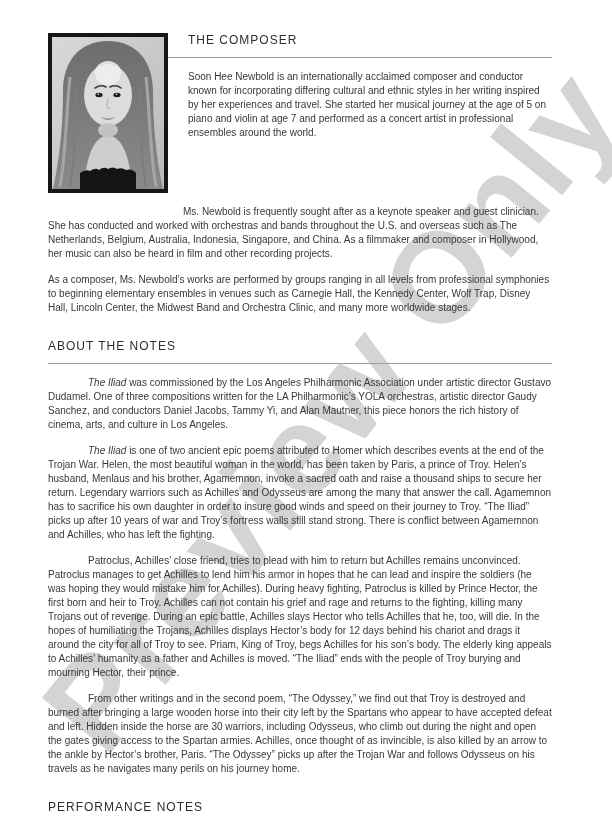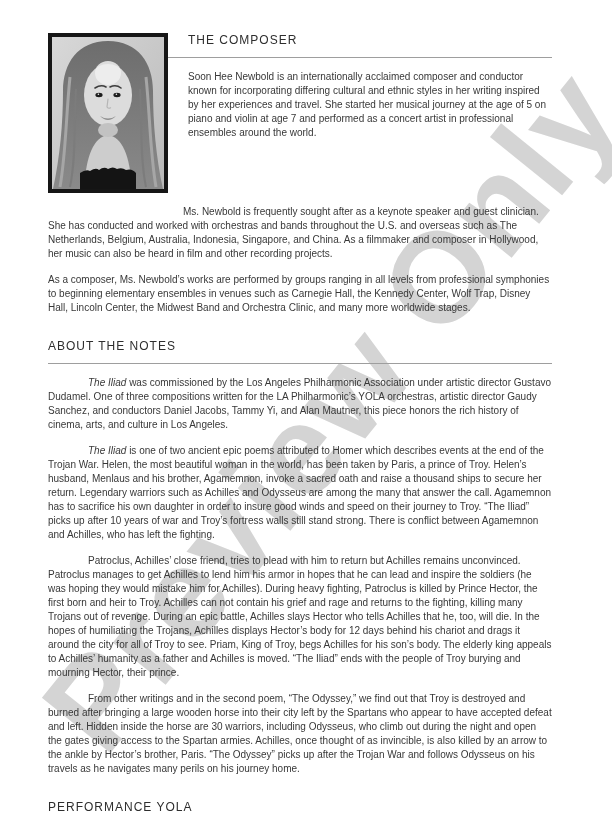--- a/index.html
+++ b/index.html
@@ -127,19 +127,19 @@
       <h2 class="section-heading">ABOUT THE NOTES</h2>
       <div class="rule"></div>
 
       <p class="body-text"><span class="lead-italic">The Iliad</span><span> was commissioned by the Los Angeles Philharmonic Association under artistic director Gustavo Dudamel. One of three compositions written for the LA Philharmonic’s YOLA orchestras, artistic director Gaudy Sanchez, and conductors Daniel Jacobs, Tammy Yi, and Alan Mautner, this piece honors the rich history of cinema, arts, and culture in Los Angeles.</span></p>
       <p class="body-text"><span class="lead-italic">The Iliad</span><span> is one of two ancient epic poems attributed to Homer which describes events at the end of the Trojan War. Helen, the most beautiful woman in the world, has been taken by Paris, a prince of Troy. Helen’s husband, Menlaus and his brother, Agamemnon, invoke a sacred oath and raise a thousand ships to secure her return. Legendary warriors such as Achilles and Odysseus are among the many that answer the call. Agamemnon has to sacrifice his own daughter in order to insure good winds and speed on their journey to Troy. “The Iliad” picks up after 10 years of war and Troy’s fortress walls still stand strong. There is conflict between Agamemnon and Achilles, who has left the fighting.</span></p>
       <p class="body-text"><span class="lead-italic"></span><span>Patroclus, Achilles’ close friend, tries to plead with him to return but Achilles remains unconvinced. Patroclus manages to get Achilles to lend him his armor in hopes that he can lead and inspire the soldiers (he was hoping they would mistake him for Achilles). During heavy fighting, Patroclus is killed by Prince Hector, the first born and heir to Troy. Achilles can not contain his grief and rage and returns to the fighting, killing many Trojans out of revenge. During an epic battle, Achilles slays Hector who tells Achilles that he, too, will die. In the hopes of humiliating the Trojans, Achilles displays Hector’s body for 12 days behind his chariot and drags it around the city for all of Troy to see. Priam, King of Troy, begs Achilles for his son’s body. The elderly king appeals to Achilles’ humanity as a father and Achilles is moved. “The Iliad” ends with the people of Troy burying and mourning Hector, their prince.</span></p>
       <p class="body-text"><span class="lead-italic"></span><span>From other writings and in the second poem, “The Odyssey,” we find out that Troy is destroyed and burned after bringing a large wooden horse into their city left by the Spartans who appear to have accepted defeat and left. Hidden inside the horse are 30 warriors, including Odysseus, who climb out during the night and open the gates giving access to the Spartan armies. Achilles, once thought of as invincible, is also killed by an arrow to the ankle by Hector’s brother, Paris. “The Odyssey” picks up after the Trojan War and follows Odysseus on his travels as he navigates many perils on his journey home.</span></p>
     </div>
 
     <div class="section">
-      <h2 class="section-heading">PERFORMANCE YOLA</h2>
+      <h2 class="section-heading">PERFORMANCE NOTES</h2>
       <div class="rule"></div>
 
     </div>
 
   </div>
 </div>
 
 </body></html>

